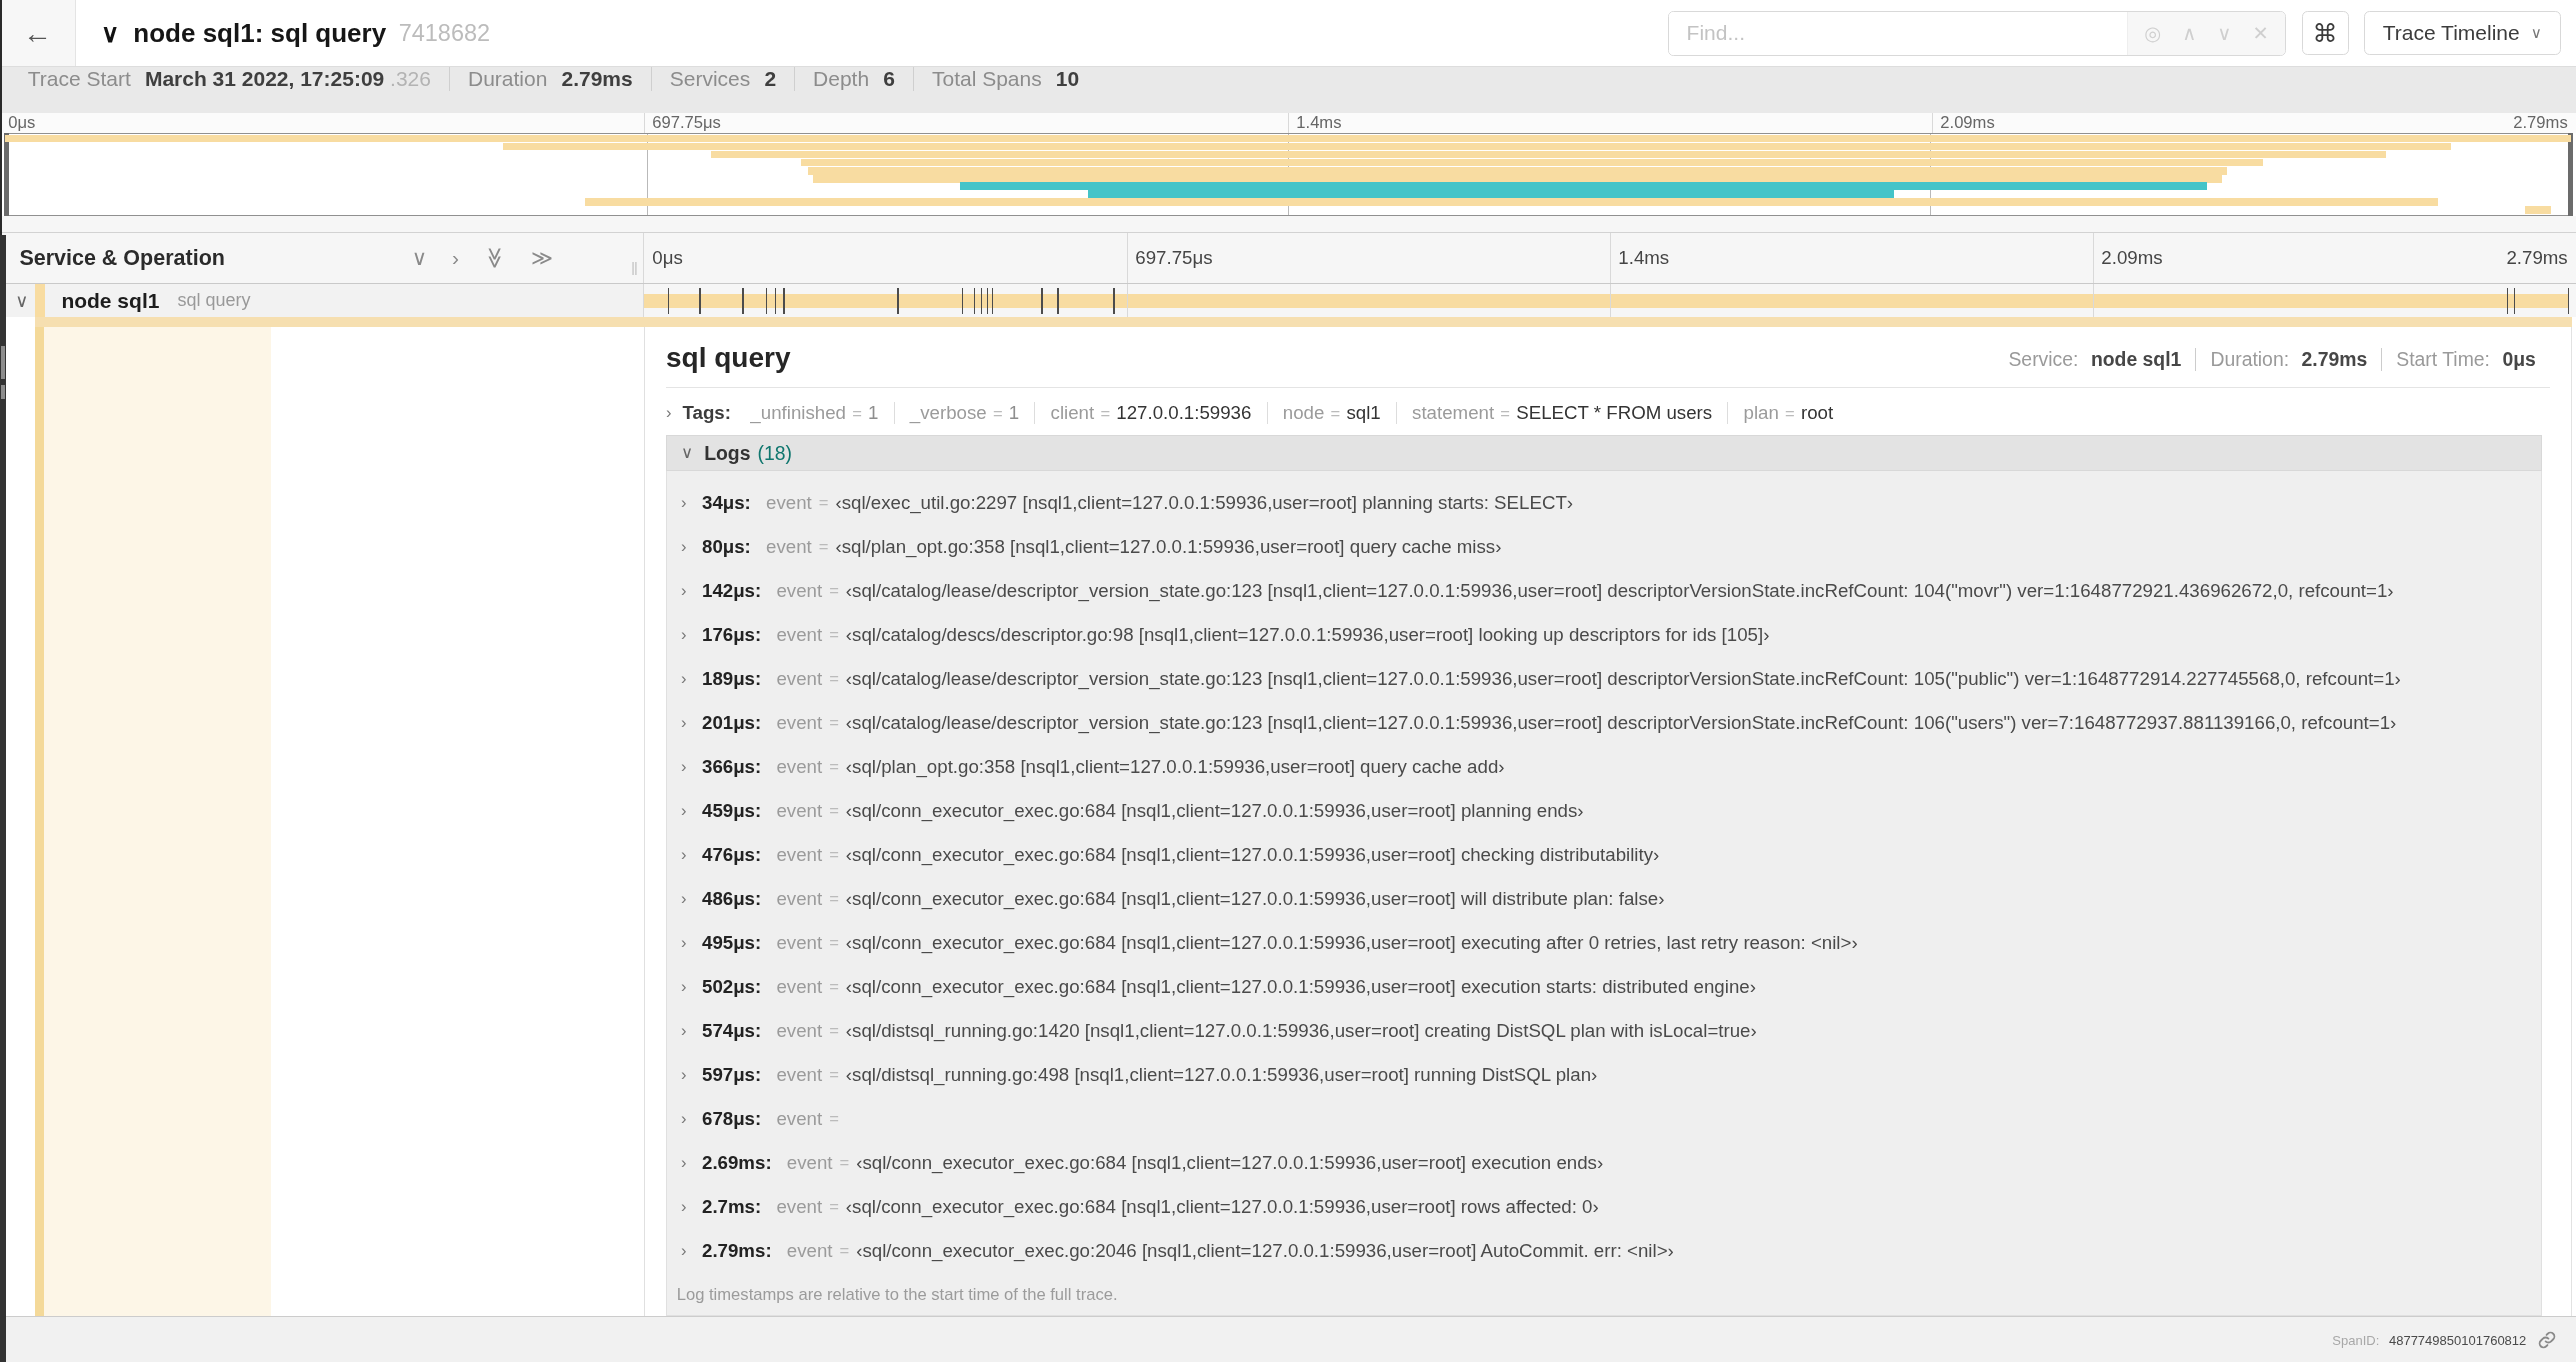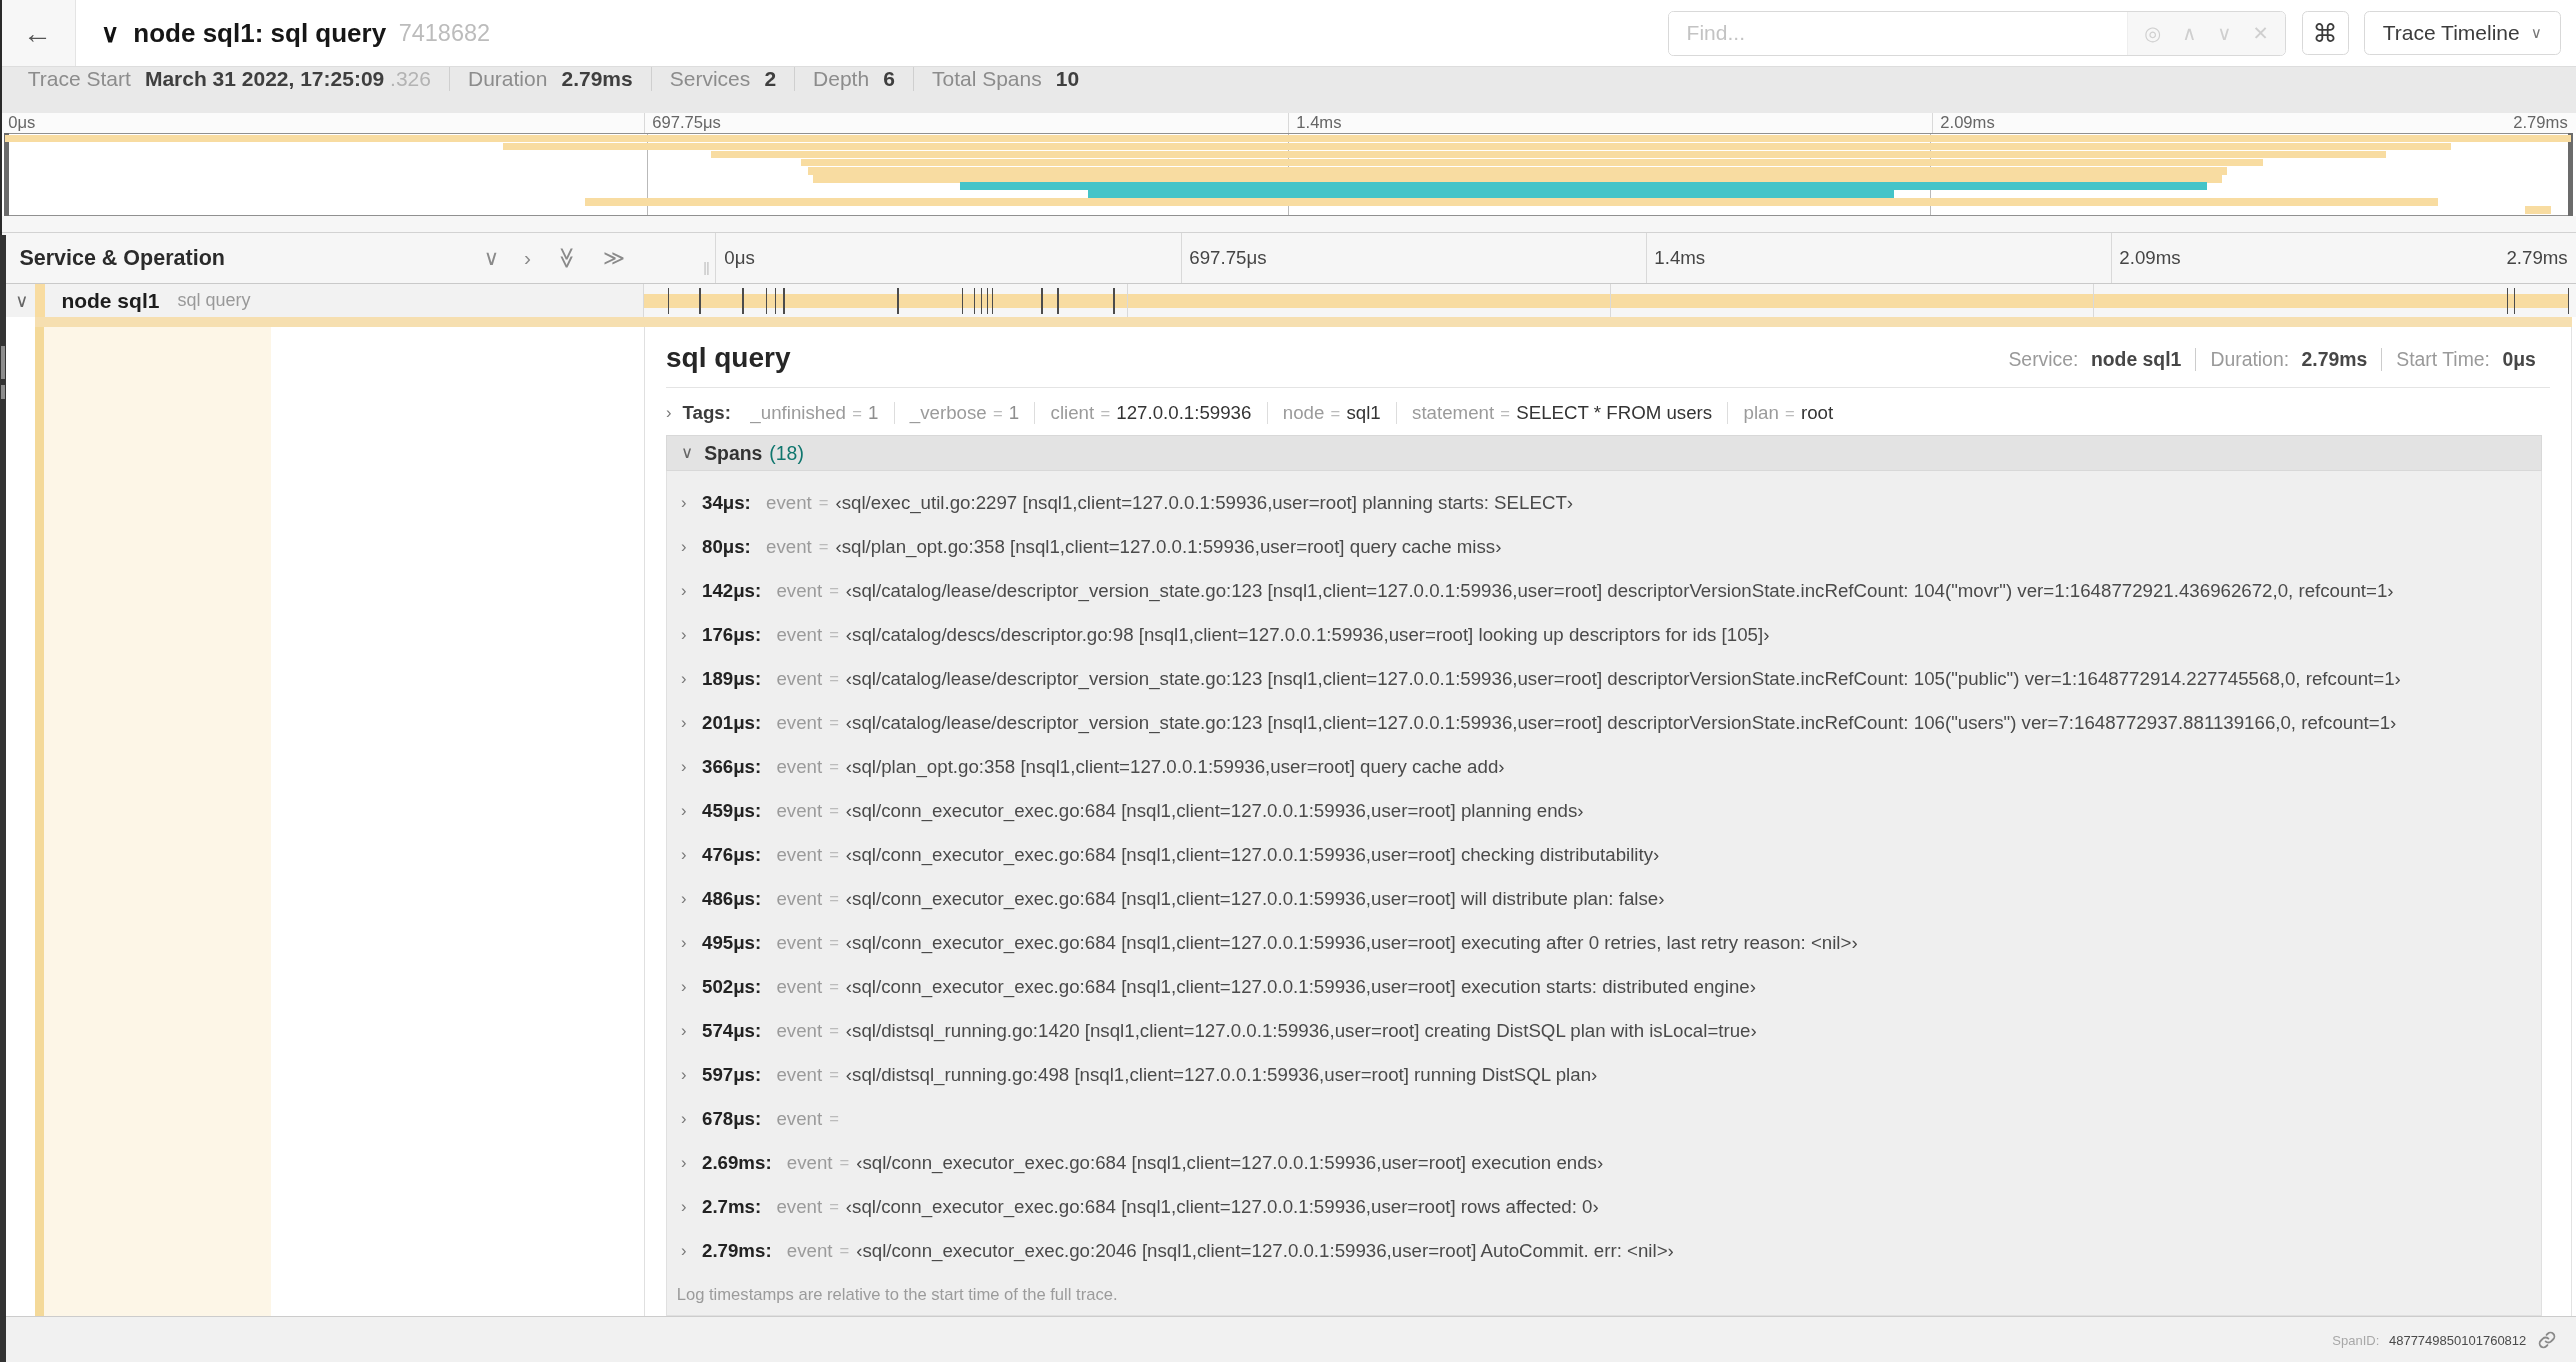--- a/index.html
+++ b/index.html
@@ -37,21 +37,21 @@
   .gridline{position:absolute;top:0;bottom:0;width:0.7px;background:#d9d9d9}
   .mm-canvas{position:absolute;top:133px;left:4.2px;width:2568px;height:83px;background:#fff;border:1.4px solid #909090;box-sizing:border-box}
   .mm-canvas .gridline{background:#b9b9b9}
   .mm-bar{position:absolute;height:7.6px}
   .mm-handle{position:absolute;top:-1.4px;bottom:-1.4px;width:4.8px;background:#6b6b6b}
   .mm-gap{position:absolute;top:216px;left:0;width:100%;height:16px;background:#f6f6f6}
 
   
   .grid-header{position:absolute;top:232px;left:0;width:100%;height:52px;background:#f6f6f6;
                border-top:0.7px solid #d2d2d2;border-bottom:0.7px solid #c9c9c9;box-sizing:border-box;display:flex}
-  .col-left{width:716px;flex:none;position:relative;border-right:0.7px solid #d9d9d9;box-sizing:border-box}
+  .col-left{width:644px;flex:none;position:relative;border-right:0.7px solid #d9d9d9;box-sizing:border-box}
   .col-right{flex:1;position:relative}
   .so-title{position:absolute;left:19.4px;top:50%;transform:translateY(-50%);font-size:21.5px;font-weight:bold;color:#2b2b2b}
   .so-icons{position:absolute;right:90px;top:50%;transform:translateY(-50%);display:flex;gap:25px;color:#8a8a8a;font-size:21px}
   .so-icons span{cursor:pointer}
   .dbl-down{display:inline-block;transform:rotate(90deg)}
   .col-resizer{position:absolute;right:2.8px;bottom:2.8px;color:#c9c9c9;font-size:18px;letter-spacing:2.1px;cursor:col-resize}
   #hdrTicks .tick-label{font-size:18.7px;color:#454545}
 
   
   .span-row{position:absolute;top:284px;left:0;width:100%;height:33px;display:flex;cursor:pointer}
@@ -317,21 +317,21 @@
 
           <span class="tag">
             <span class="tkey">plan</span><span class="teq">=</span><span class="tval">root</span>
           </span>
         </span>
     </div>
 
     <div class="logs-section">
       <div class="logs-header">
         <span class="logs-chev">∨</span>
-        <span class="logs-title">Spans</span>
+        <span class="logs-title">Logs</span>
         <span class="logs-count">(18)</span>
       </div>
       <div class="logs-body">
         <div>
 
             <div class="log-row">
               <span class="lr-chev">›</span>
               <span class="lr-ts">34μs:</span>
               <span class="lr-key">event</span>
               <span class="lr-eq">=</span>

